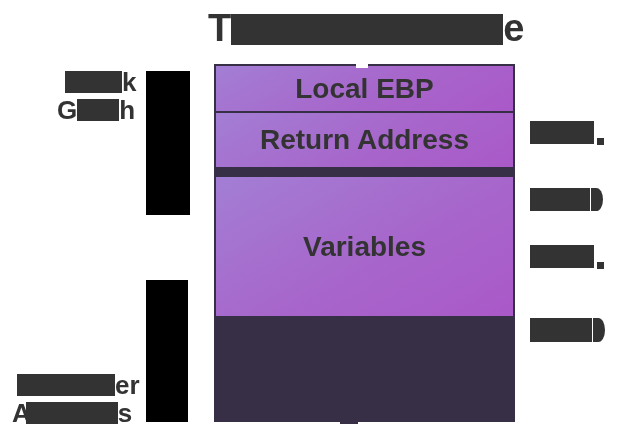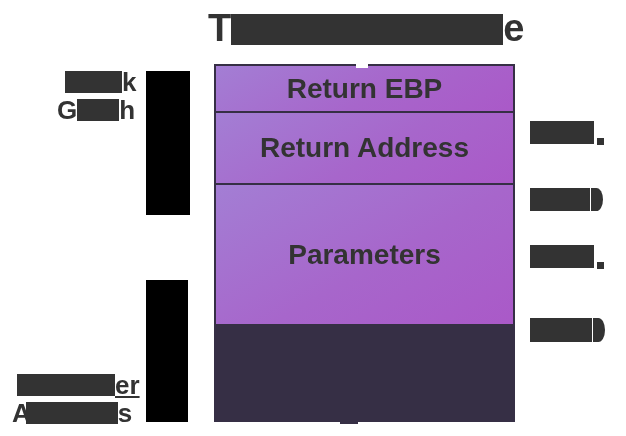--- a/index.html
+++ b/index.html
@@ -25,21 +25,21 @@
     border:2px solid var(--border);box-sizing:border-box;background:var(--border);
     display:flex;flex-direction:column;
   }
   .cell{
     display:flex;align-items:center;justify-content:center;
     font-size:28px;font-weight:bold;color:var(--text);
     background:linear-gradient(150deg, var(--purple_light) 0%, var(--purple_mid) 55%, var(--purple_dark) 100%);
   }
   .cell-0{height:110px;margin-bottom:2px;}
   .cell-1{height:45px;margin-bottom:2px;}
-  .cell-2{height:70px;margin-bottom:2px;}
+  .cell-2{height:54px;margin-bottom:10px;}
   .cell-3{height:139px;}
   .notch{position:absolute;left:356px;top:62px;width:12px;height:6px;background:#ffffff;}
   .bottom-tick{position:absolute;left:340px;top:420px;width:18px;height:4px;background:var(--border);}
   
   .rlabel{position:absolute;left:530px;display:flex;height:23px;}
   .rlabel .main{background:var(--redact);height:100%;}
   .tail-dot{width:7px;height:7px;background:var(--redact);align-self:flex-end;margin-left:3px;margin-bottom:-1px;}
   .tail-round{width:12px;height:100%;background:var(--redact);border-radius:0 55% 55% 0 / 0 50% 50% 0;margin-left:1px;}
 </style>
 </head>
@@ -56,42 +56,42 @@
   <div class="line" style="left:65px;top:71px;">
     <span class="rbar" style="width:57px;"></span>
     <span class="frag">k</span>
   </div>
   <div class="line" style="left:57px;top:99px;">
     <span class="frag">G</span>
     <span class="rbar" style="width:42px;"></span>
     <span class="frag">h</span>
   </div>
 
-  <div class="line" style="left:17px;top:374px;text-decoration:underline;">
+  <div class="line" style="left:17px;top:374px;">
     <span class="rbar" style="width:98px;"></span>
     <span class="frag">er</span>
   </div>
   <div class="line" style="left:12px;top:402px;">
     <span class="frag">A</span>
     <span class="rbar" style="width:92px;margin-left:-5px;"></span>
     <span class="frag">s</span>
   </div>
 
   <div class="black-bar bar1"></div>
   <div class="black-bar bar2"></div>
 
   <div class="stack-box">
     <div class="cell cell-1">
-      <span>Return EBP</span>
+      <span>Local EBP</span>
     </div>
     <div class="cell cell-2">
       <span>Return Address</span>
     </div>
     <div class="cell cell-3">
-      <span>Parameters</span>
+      <span>Variables</span>
     </div>
   </div>
   <div class="notch"></div>
   <div class="bottom-tick"></div>
 
   <div class="rlabel" style="top:121px;">
     <div class="main" style="width:64px;"></div>
     <div class="tail-dot"></div>
   </div>
   <div class="rlabel" style="top:188px;">

